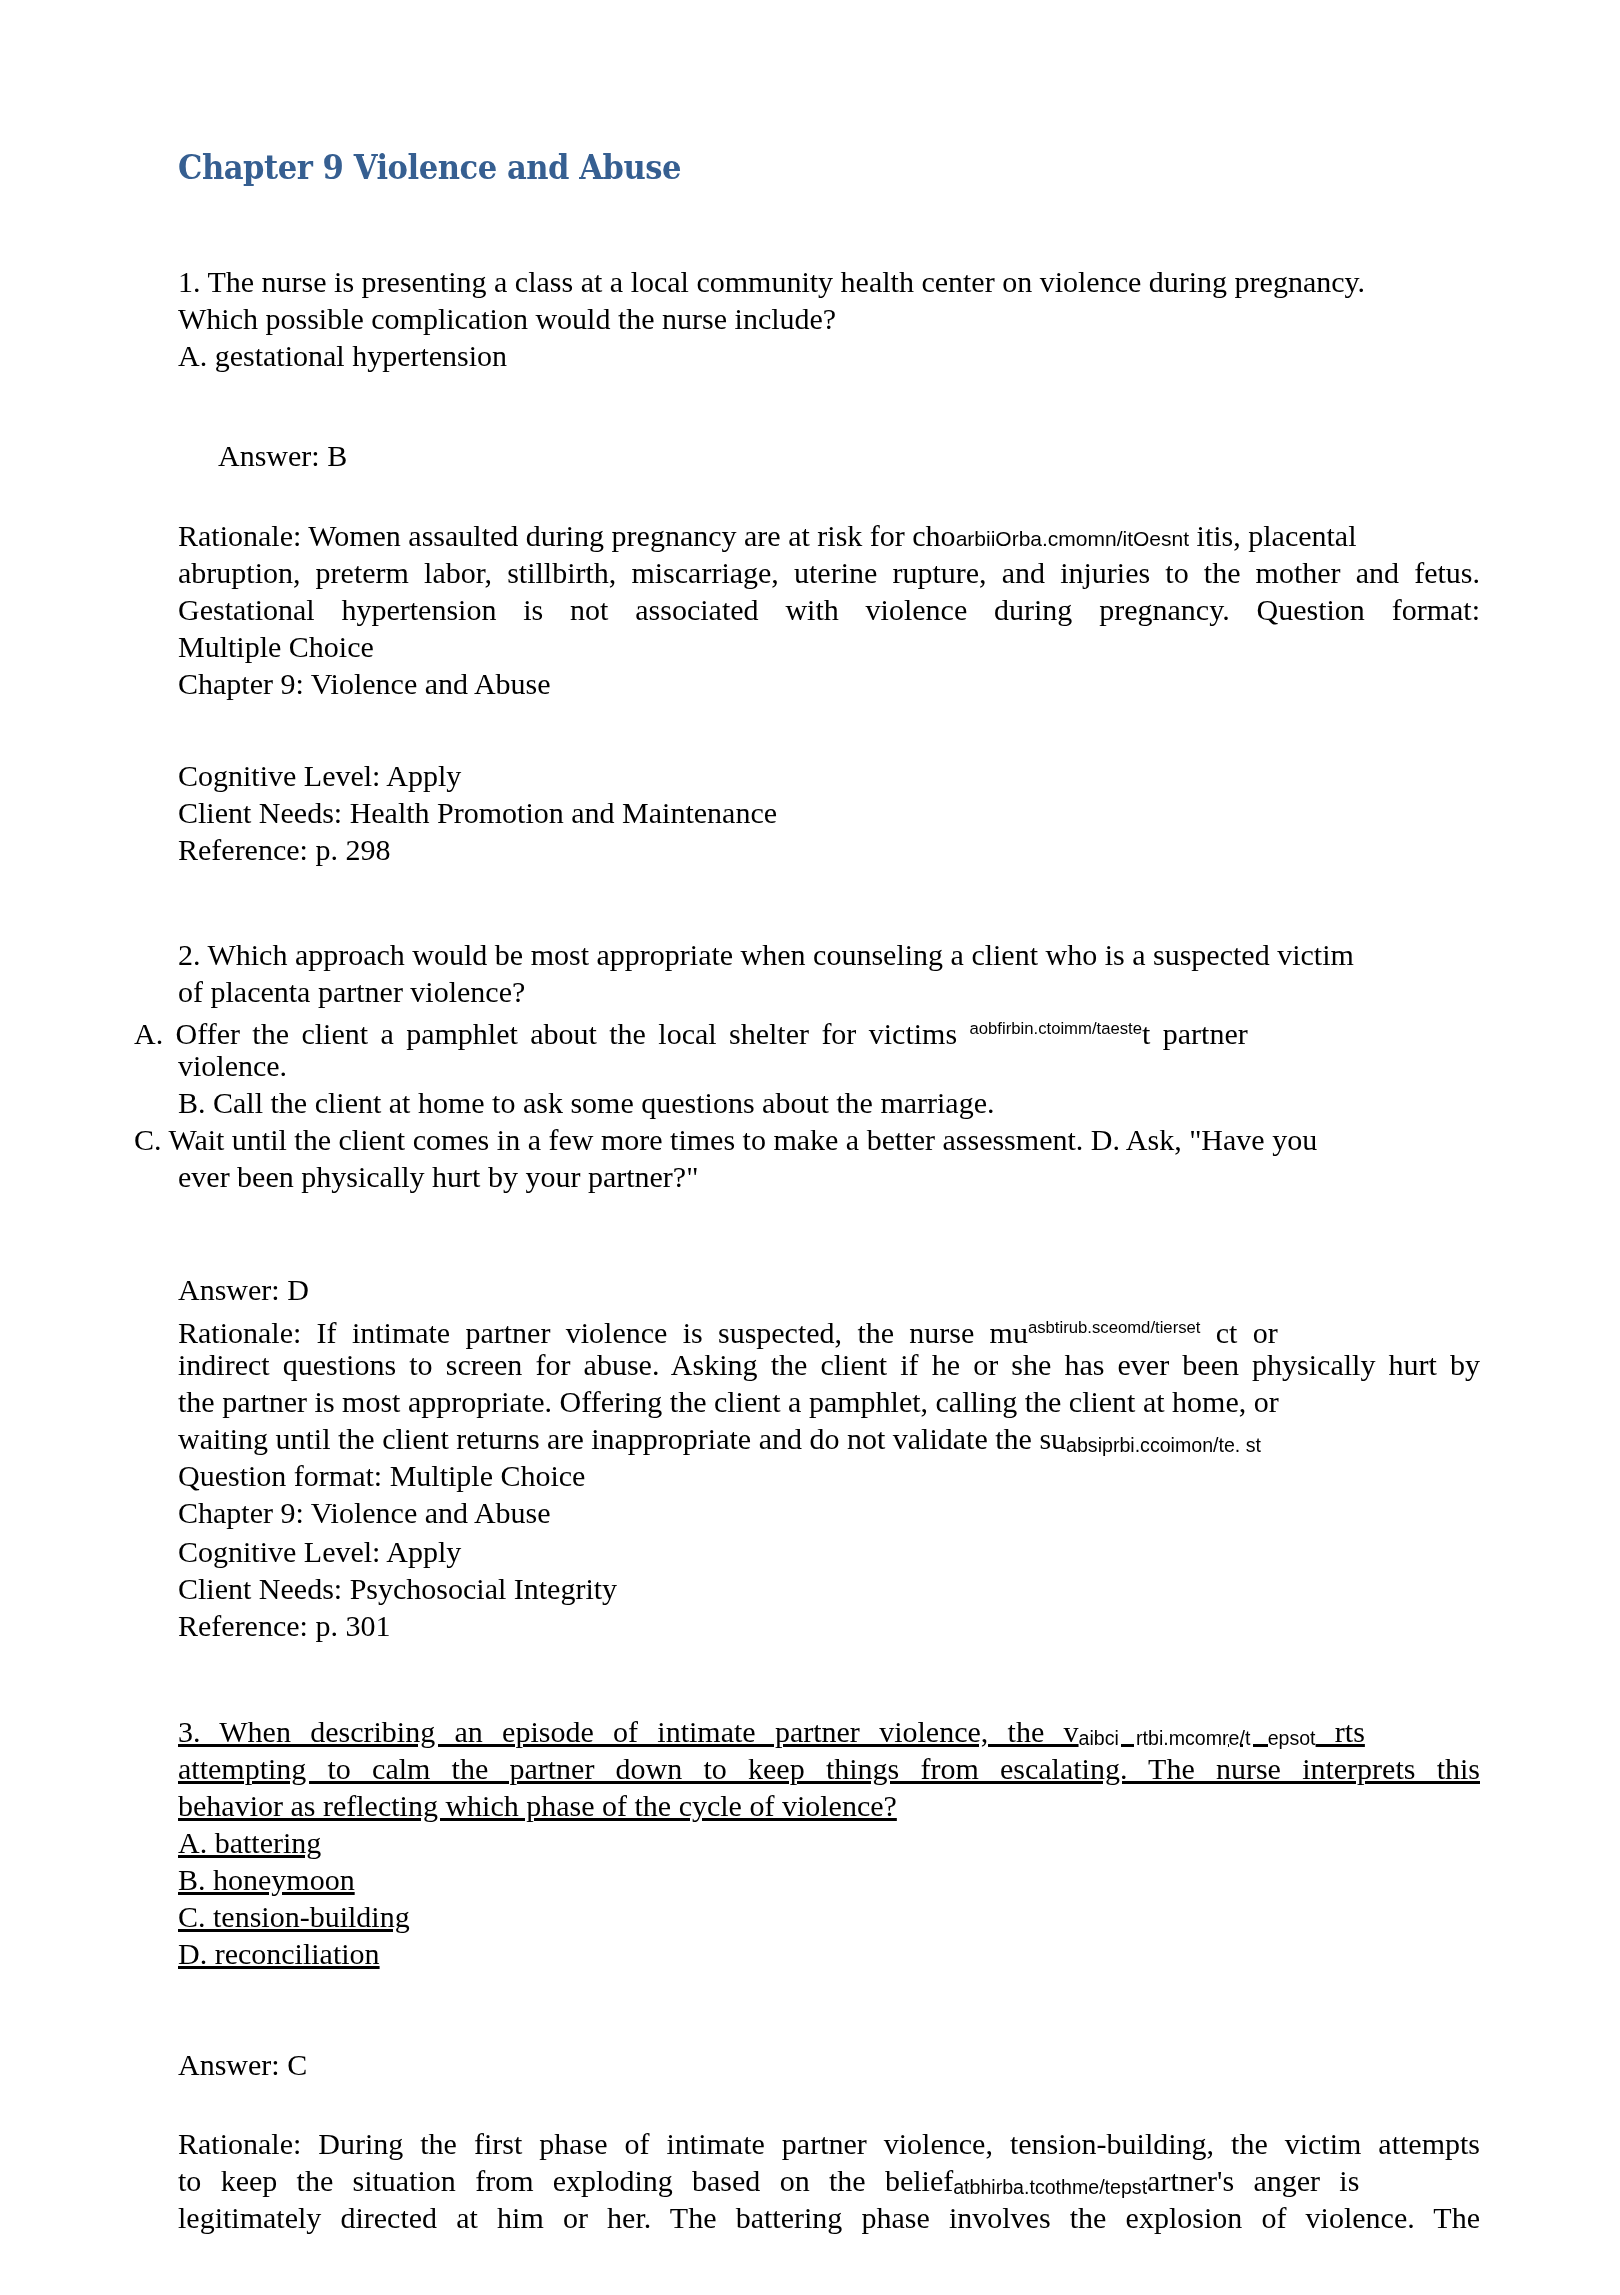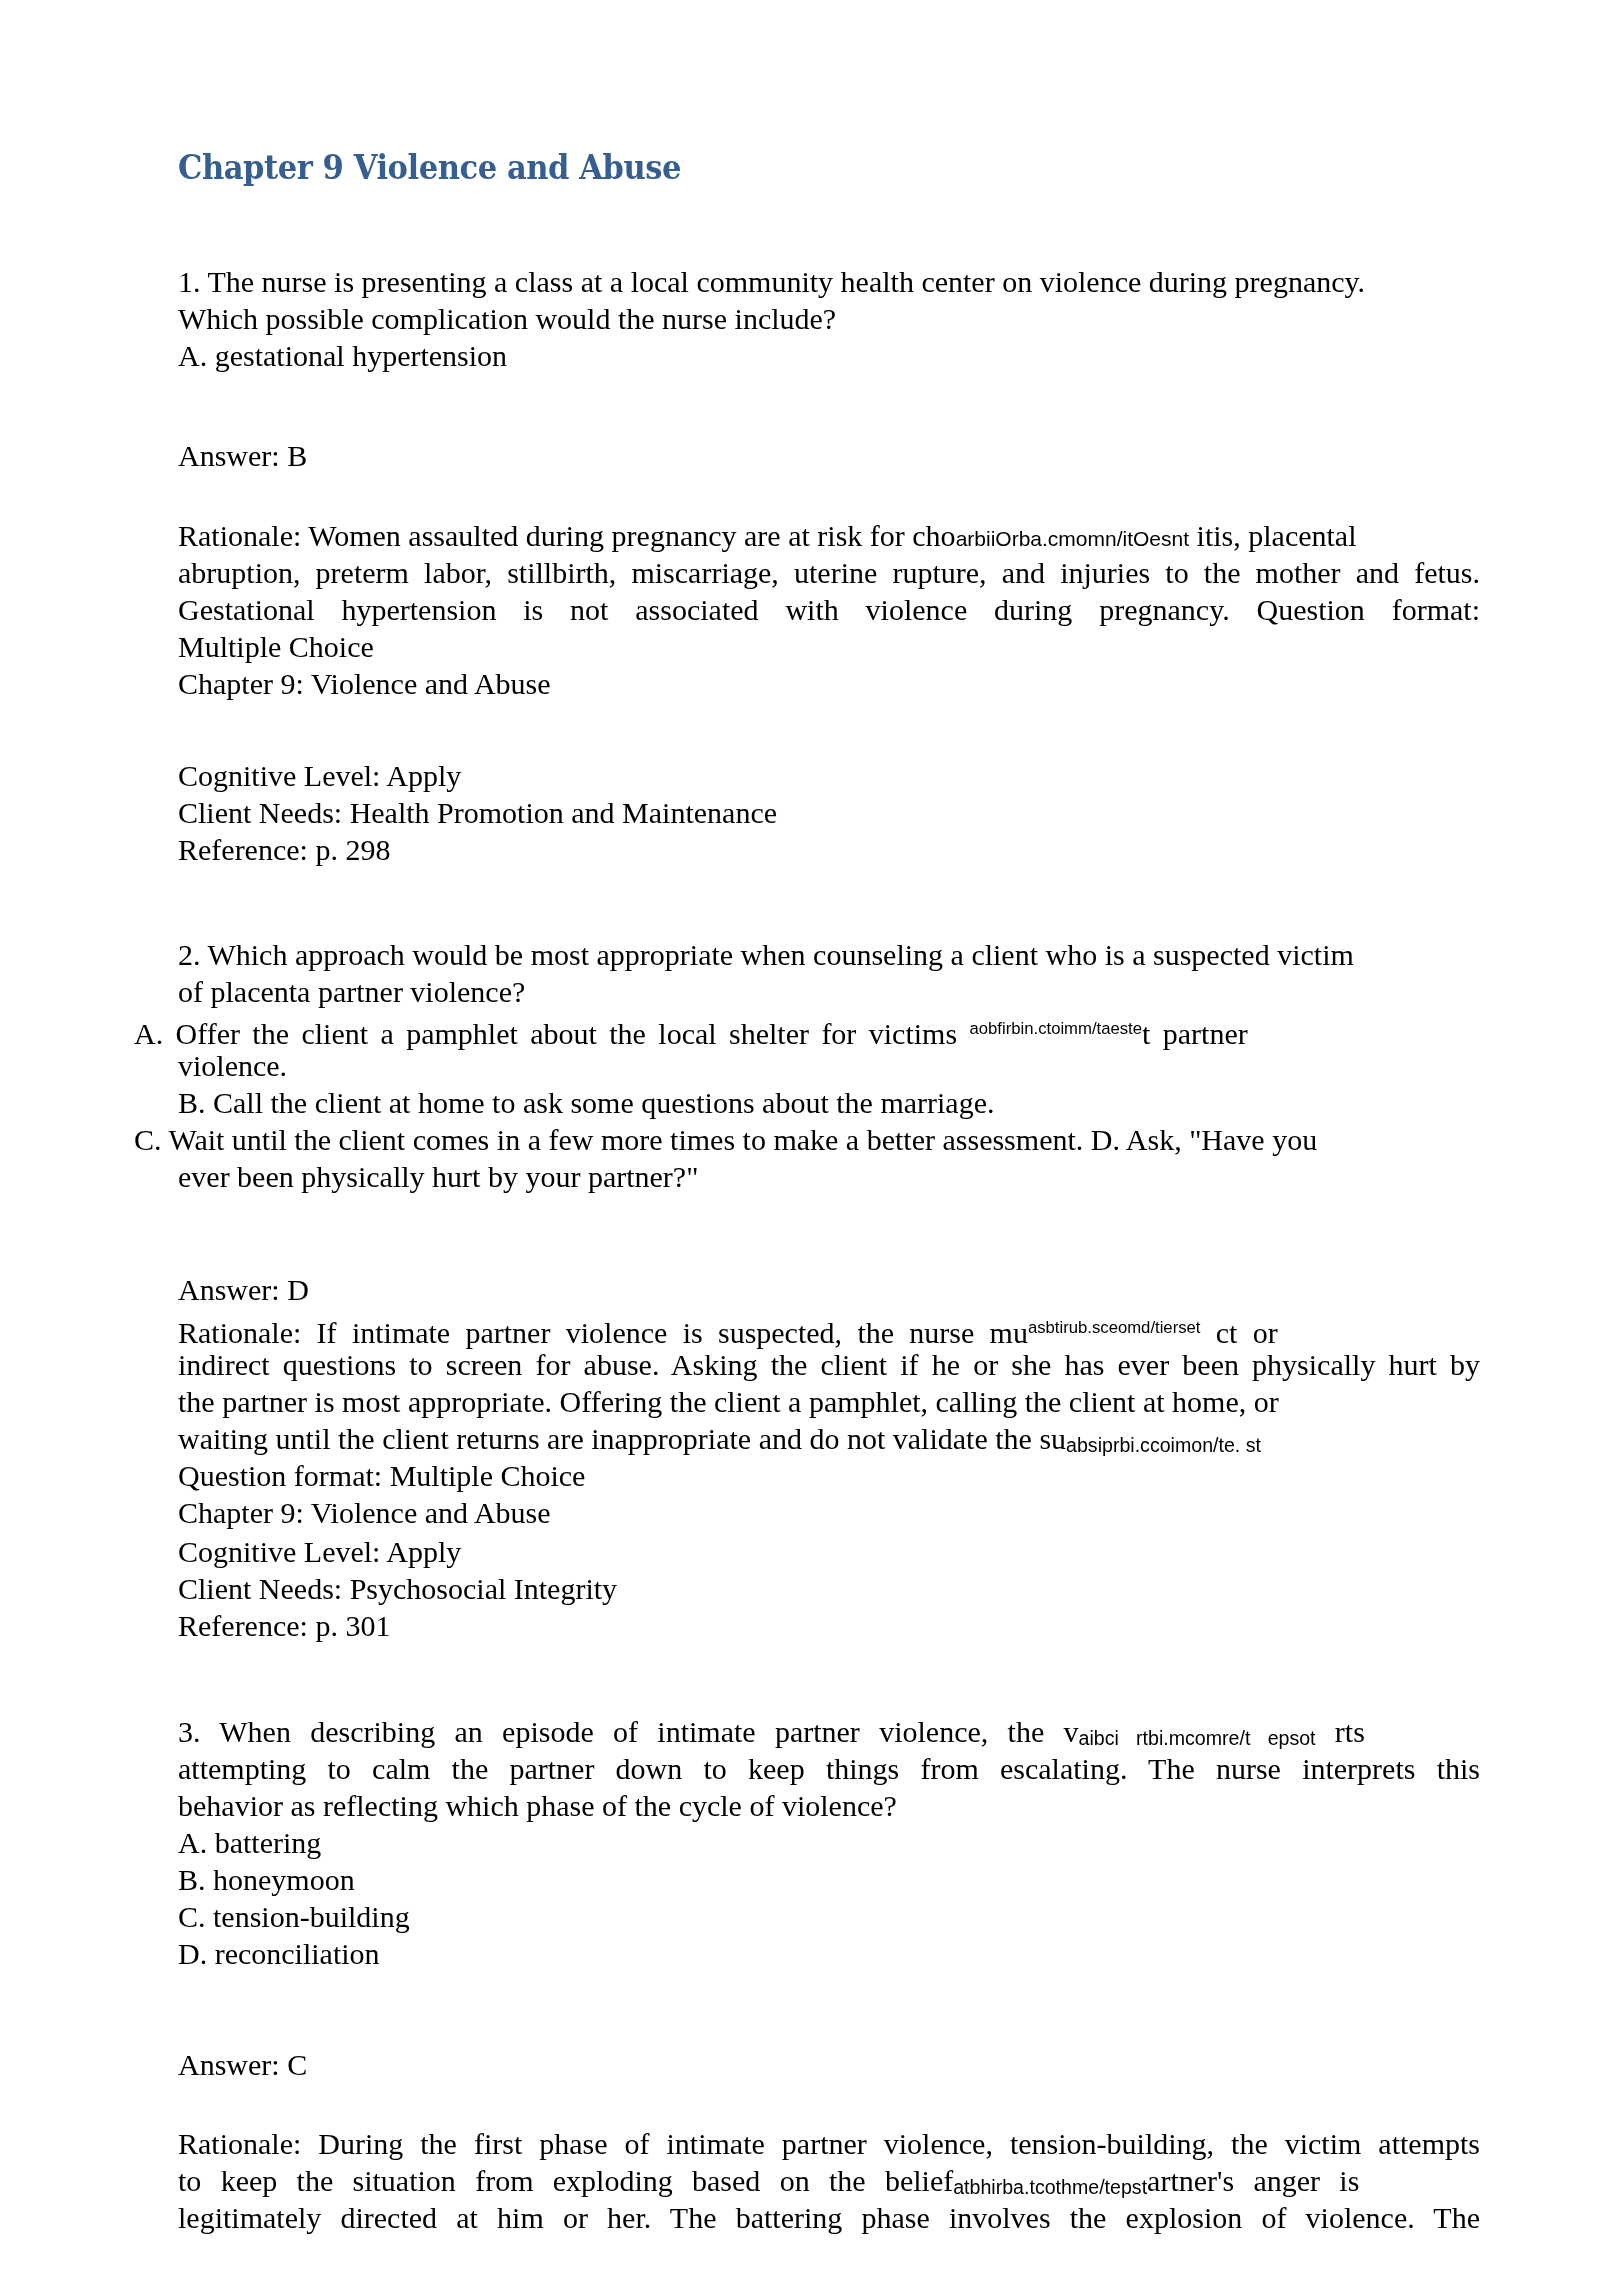--- a/index.html
+++ b/index.html
@@ -28,21 +28,21 @@
 
 <div class="page">
 
   <div class="title">Chapter 9 Violence and Abuse</div>
 
   <div class="blk" style="top:223px;margin-top:40px;">
     <div class="line">1. The nurse is presenting a class at a local community health center on violence during pregnancy.</div>
     <div class="line">Which possible complication would the nurse include?</div>
     <div class="line">A. gestational hypertension</div>
   </div>
-  <div class="blk" style="top:437px;">Answer: B</div>
+  <div class="blk" style="top:437px;margin-left:40px;">Answer: B</div>
   <div class="blk" style="top:517px;">
     <div class="line"><span>Rationale: Women assaulted during pregnancy are at risk for cho</span><span class="wm">arbiiOrba.cmomn/itOesnt</span><span> itis, placental</span></div>
     <div class="line just">abruption, preterm labor, stillbirth, miscarriage, uterine rupture, and injuries to the mother and fetus.</div>
     <div class="line just">Gestational hypertension is not associated with violence during pregnancy. Question format:</div>
     <div class="line">Multiple Choice</div>
     <div class="line">Chapter 9: Violence and Abuse</div>
   </div>
   <div class="blk" style="top:757px;">
     <div class="line">Cognitive Level: Apply</div>
     <div class="line">Client Needs: Health Promotion and Maintenance</div>
@@ -66,21 +66,21 @@
     <div class="line"><span>waiting until the client returns are inappropriate and do not validate the su</span><span class="sub">absiprbi.ccoimon/te. st</span></div>
     <div class="line">Question format: Multiple Choice</div>
     <div class="line">Chapter 9: Violence and Abuse</div>
   </div>
   <div class="blk" style="top:1533px;">
     <div class="line">Cognitive Level: Apply</div>
     <div class="line">Client Needs: Psychosocial Integrity</div>
     <div class="line">Reference: p. 301</div>
   </div>
 
-  <div class="blk" style="top:1713px;">
+  <div class="blk" style="top:1713px;text-decoration:underline;">
     <div class="line" style="word-spacing:11.8px;"><span>3. When describing an episode of intimate partner violence, the v</span><span class="sub">aibci rtbi.mcomre/t epsot</span><span> rts</span></div>
     <div class="line just">attempting to calm the partner down to keep things from escalating. The nurse interprets this</div>
     <div class="line">behavior as reflecting which phase of the cycle of violence?</div>
     <div class="line">A. battering</div>
     <div class="line">B. honeymoon</div>
     <div class="line">C. tension-building</div>
     <div class="line">D. reconciliation</div>
   </div>
   <div class="blk" style="top:2046px;">Answer: C</div>
   <div class="blk" style="top:2125px;">

